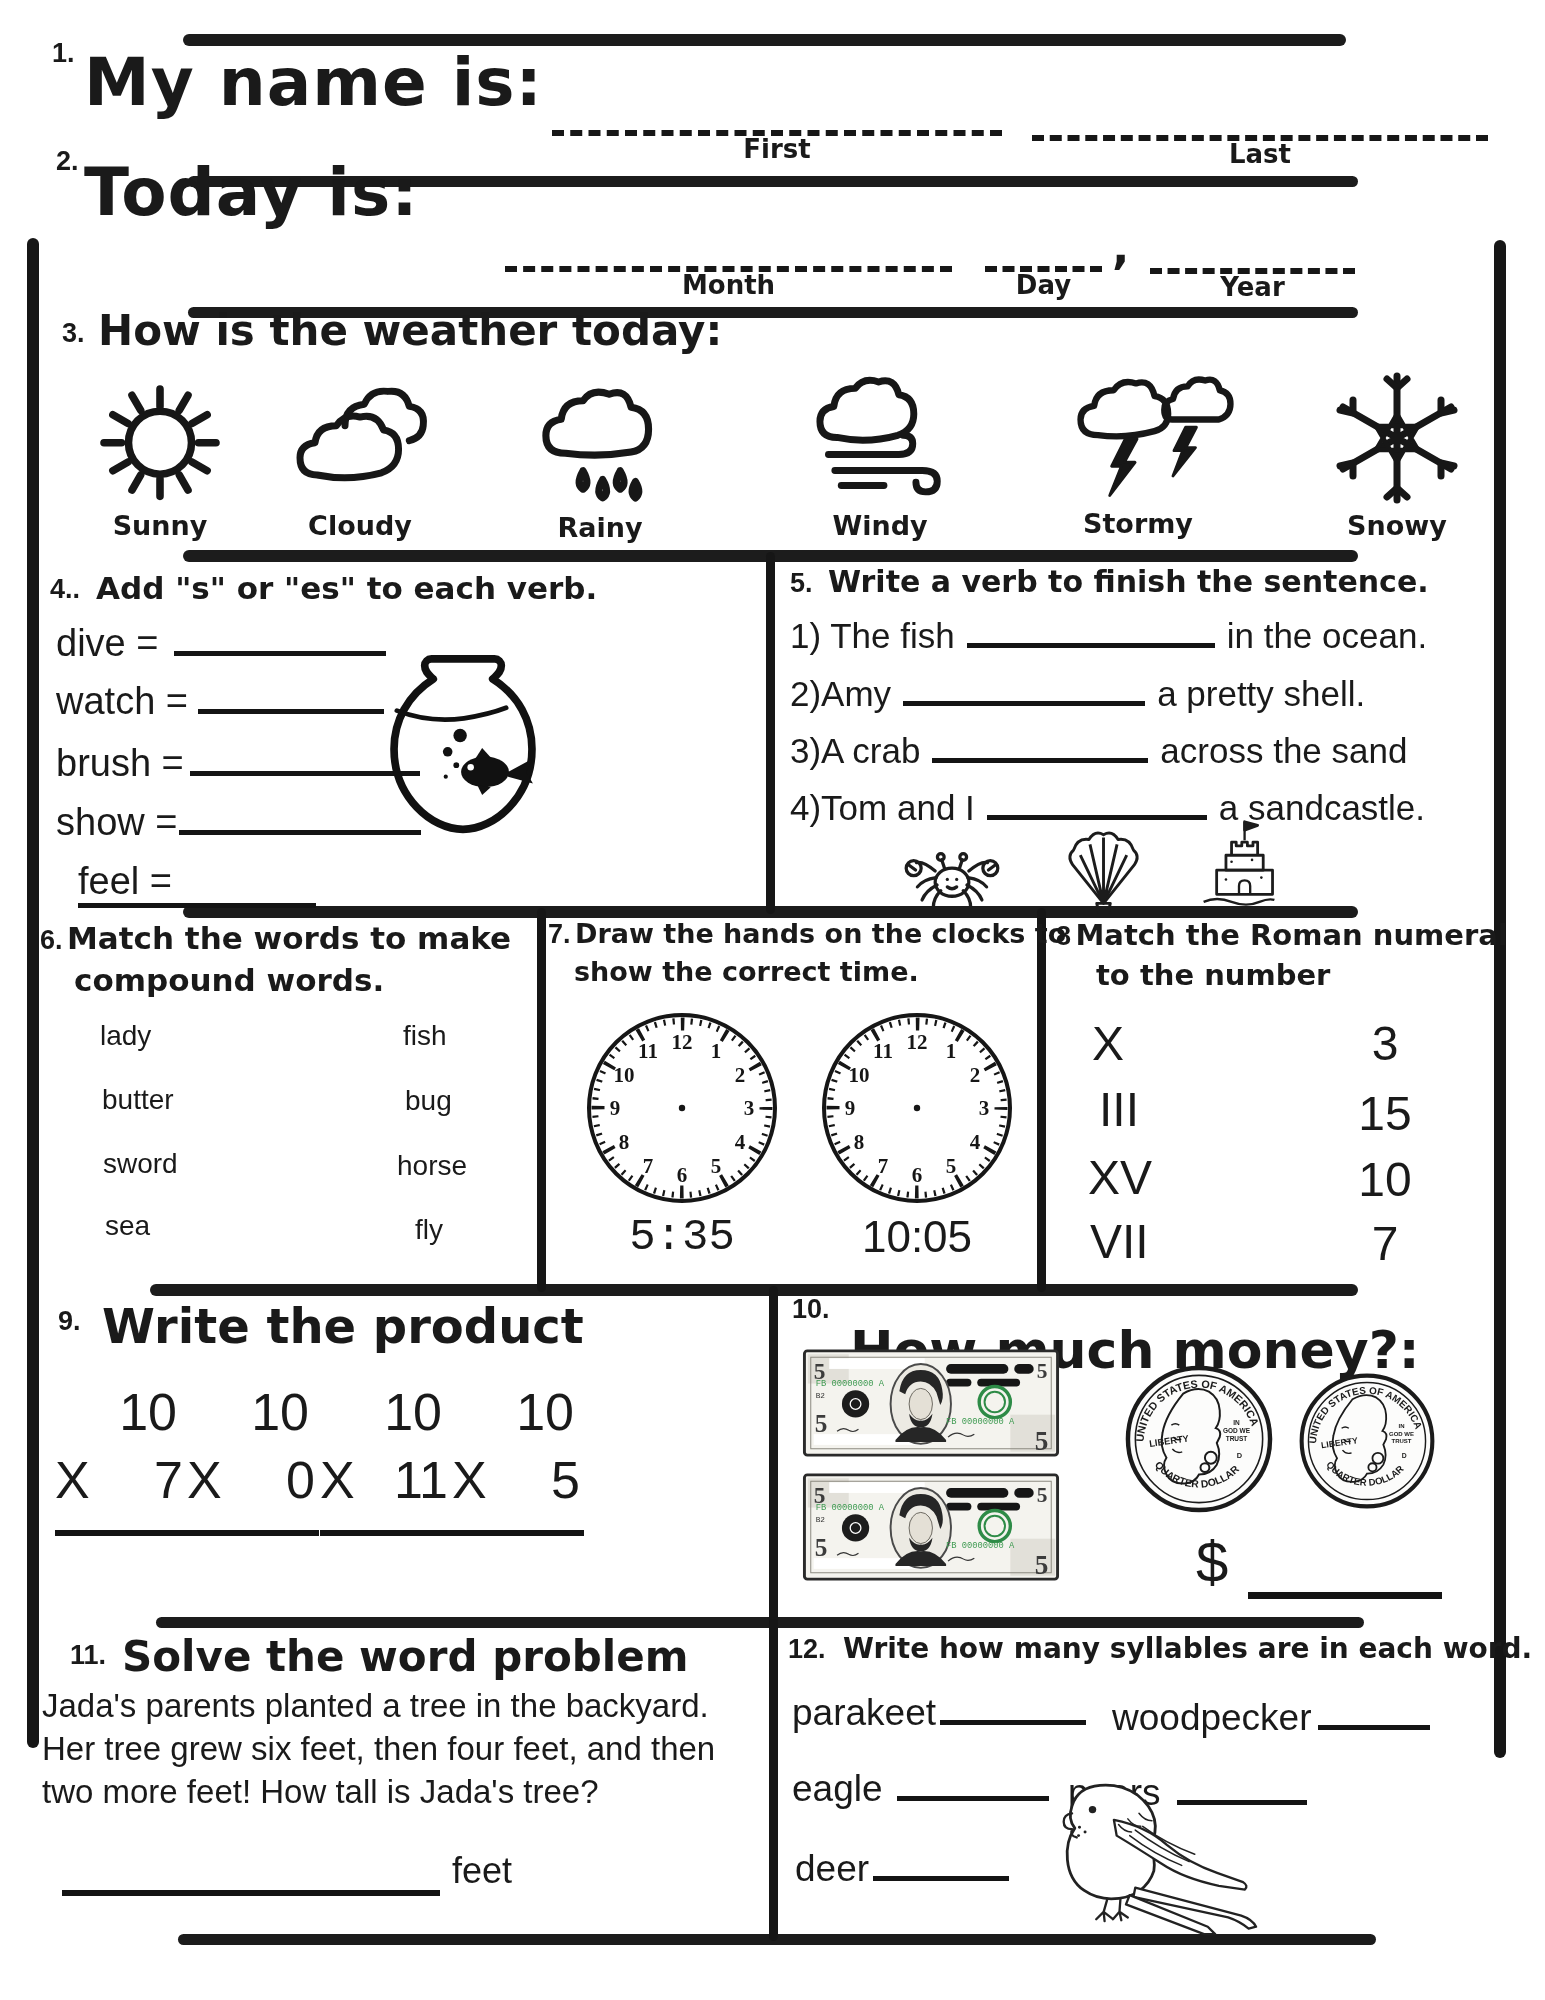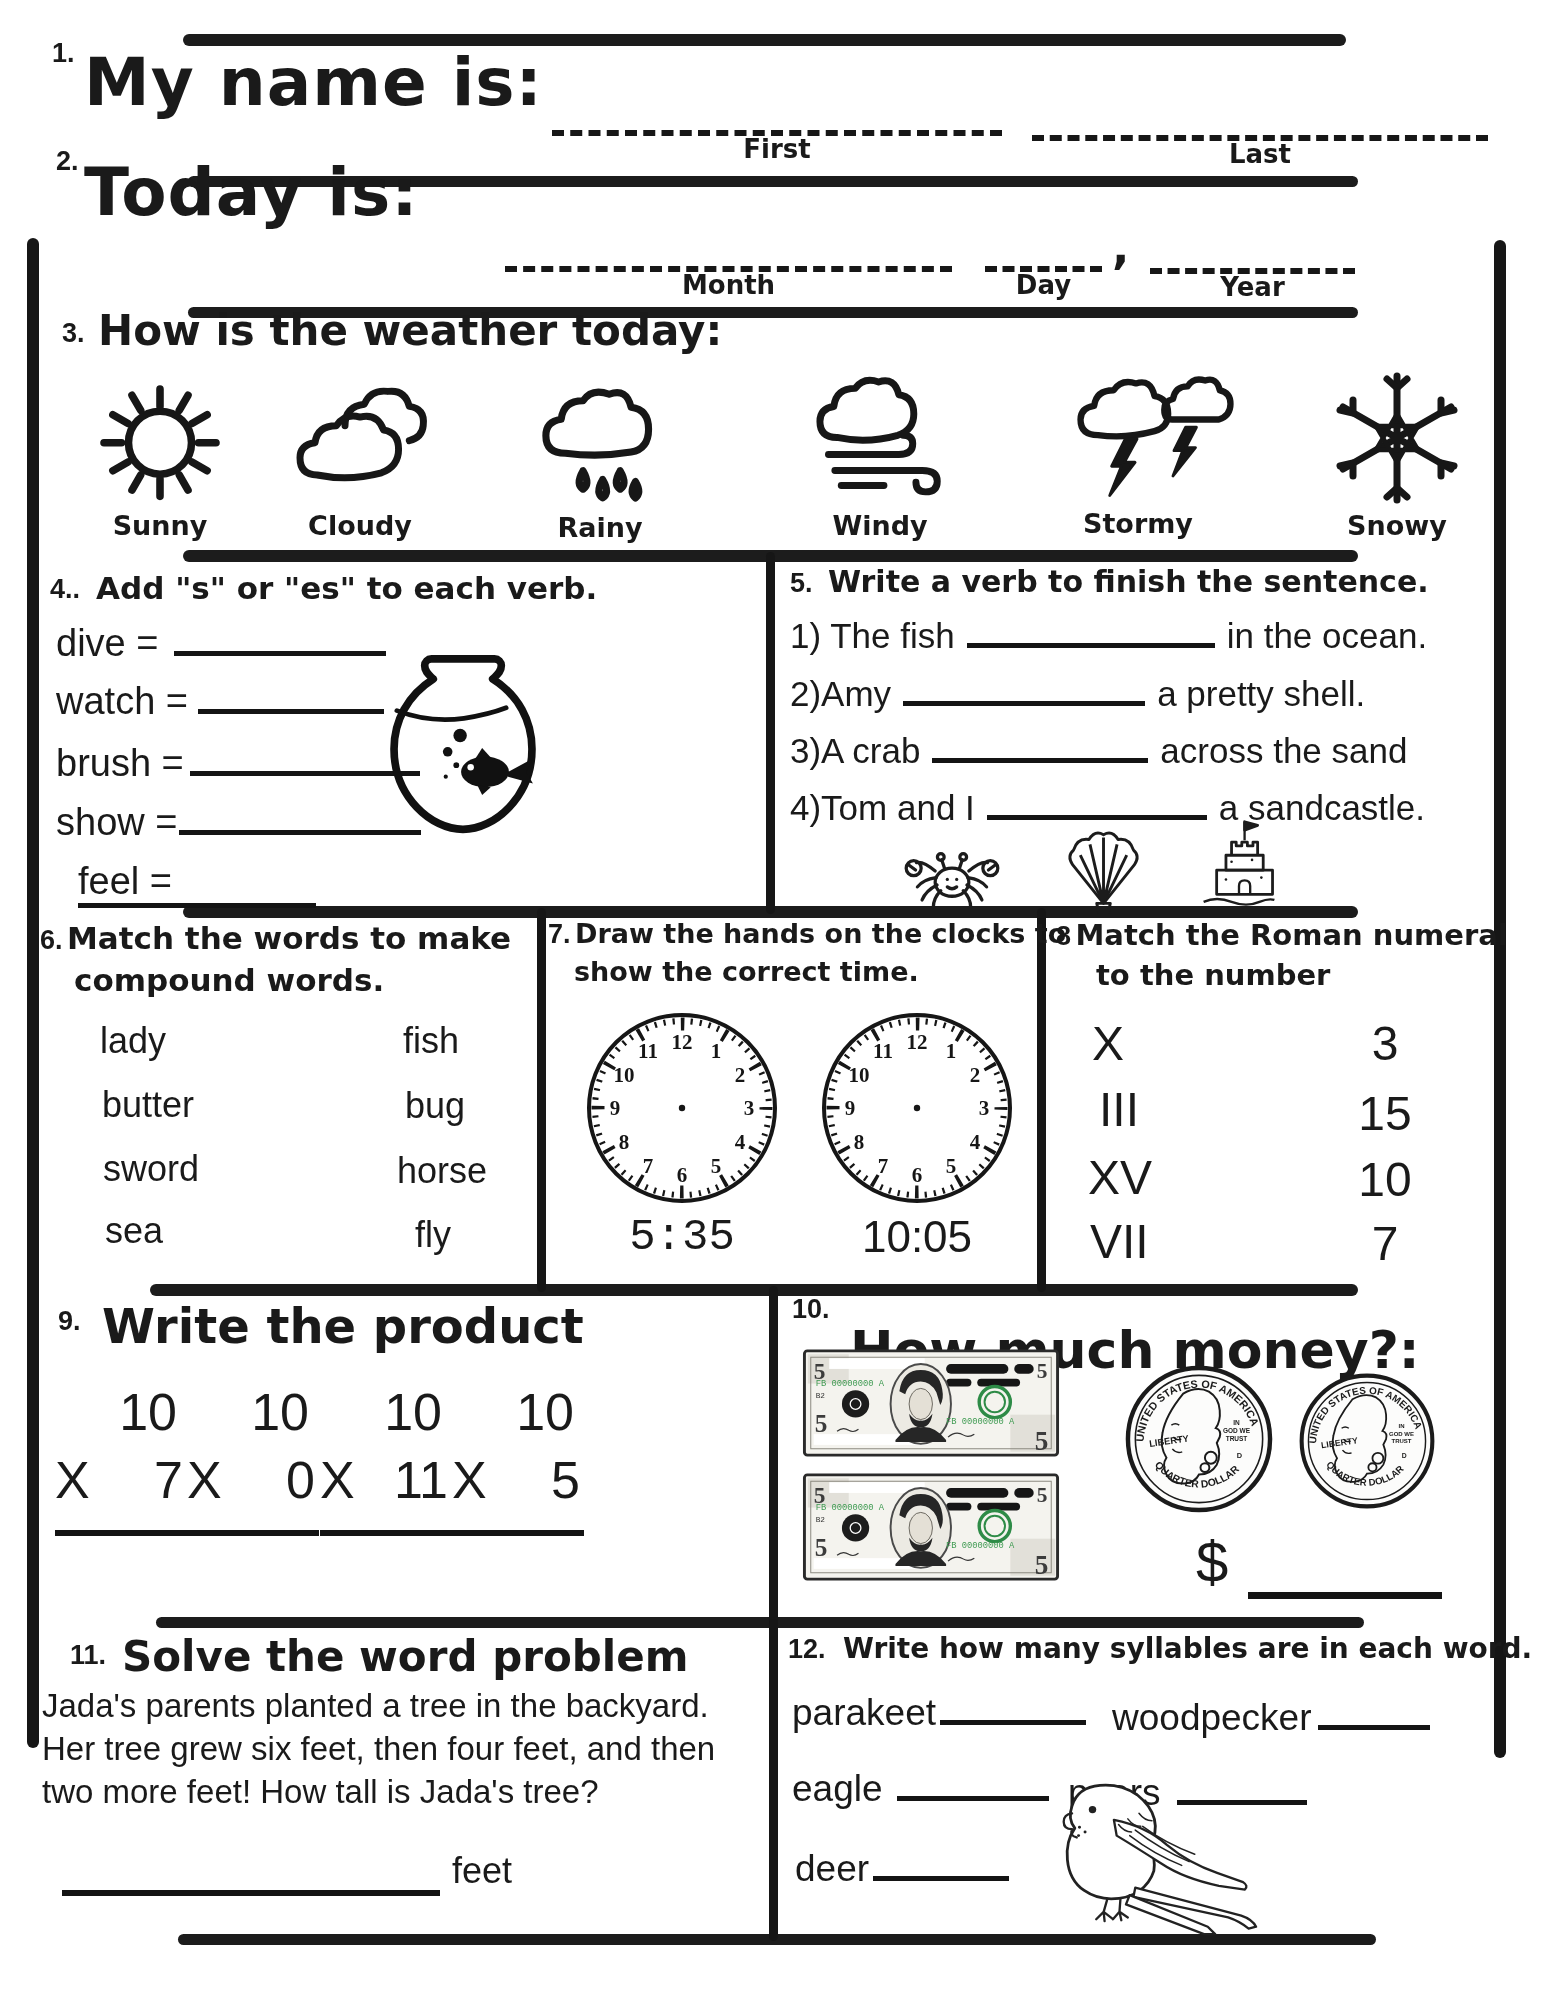--- a/index.html
+++ b/index.html
@@ -19,21 +19,21 @@
   .wxitem{position:absolute;width:150px;text-align:center;}
   .wxlabel{font-family:"DejaVu Sans",sans-serif;font-weight:700;font-size:27px;margin-top:2px;}
   .vrow{position:absolute;display:flex;align-items:baseline;font-size:38px;}
   .srow{position:absolute;display:flex;align-items:baseline;font-size:35px;white-space:nowrap;}
   .mathcol{position:absolute;width:132px;height:148px;border-bottom:6px solid #141414;font-size:52px;}
   .mathtop{text-align:right;padding-right:10px;}
   .mathrow{display:flex;justify-content:space-between;padding:8px 4px 0 0;}
   .cnum{font-family:"Liberation Serif",serif;font-weight:700;}
   .romnum{position:absolute;font-size:48px;}
   .romval{position:absolute;width:80px;text-align:center;font-size:48px;}
-  .word{position:absolute;font-size:36px;}
+  .word{position:absolute;font-size:28px;}
   .sylrow{position:absolute;display:flex;align-items:baseline;font-size:37px;white-space:nowrap;}
   .time{position:absolute;width:160px;text-align:center;font-size:44px;}
   svg{display:block;}
 </style>
 </head>
 <body>
 
 <div id="page">
 
   <div class="bar" style="left:183px;top:34px;width:1163px;height:12px;"></div>

